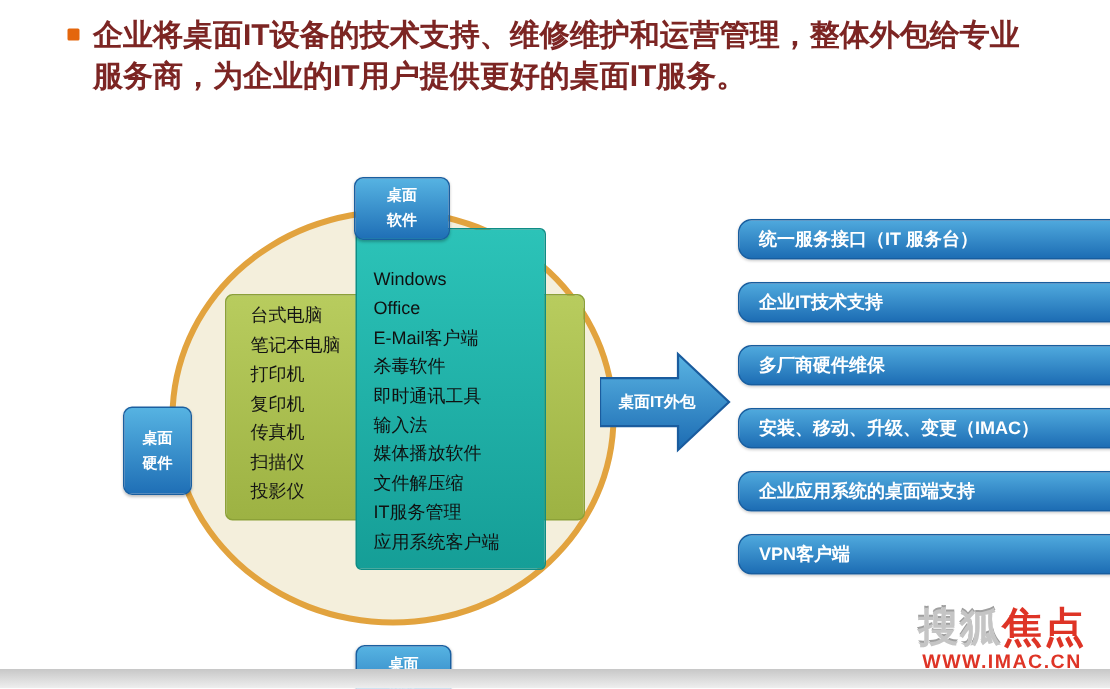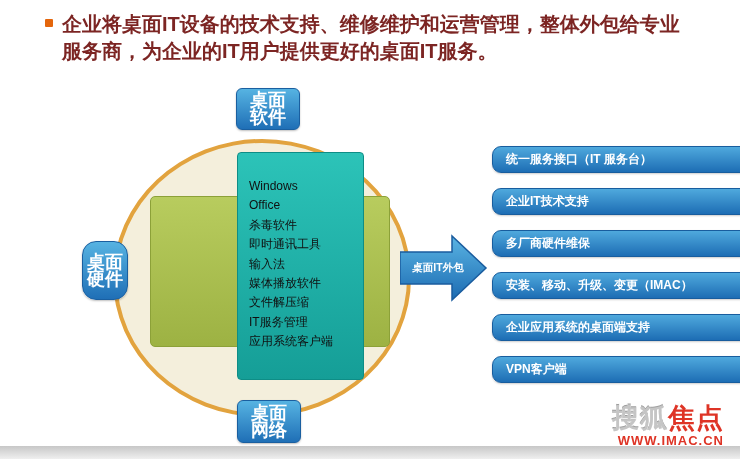--- a/index.html
+++ b/index.html
@@ -19,43 +19,43 @@
              background:linear-gradient(180deg,#B8CC5E,#9DB243);border:1px solid #8CA138;}
   .hw-list{position:absolute;left:167px;top:201px;font-size:12px;line-height:19.5px;color:#141414;}
 
   
   .teal-box{position:absolute;left:237px;top:152px;width:125px;height:226px;border-radius:4px;
             background:linear-gradient(180deg,#2CC3B8,#159E97);border:1px solid #0E8D86;}
   .sw-list{position:absolute;left:249px;top:177px;font-size:12px;line-height:19.4px;color:#101010;}
 
   
   .blue-tag{position:absolute;background:linear-gradient(180deg,#56B3E2,#1F6FB6);border:1px solid #1A5FA0;
-            border-radius:6px;color:#fff;font-weight:bold;font-size:18px;display:flex;align-items:center;
-            justify-content:center;text-align:center;line-height:17px;box-shadow:0 1px 2px rgba(0,0,0,.25);}
+            border-radius:6px;color:#fff;font-weight:bold;font-size:10px;display:flex;align-items:center;
+            justify-content:center;text-align:center;line-height:17px;box-shadow:0 1px 2px rgba(0,0,0,.25);margin-top:30px;}
   .tag-top{left:236px;top:88px;width:62px;height:40px;}
   .tag-bottom{left:237px;top:400px;width:62px;height:41px;}
-  .tag-left{left:82px;top:241px;width:44px;height:57px;border-radius:14px;}
+  .tag-left{left:82px;top:241px;width:44px;height:57px;}
   .tag-text{display:block;width:2.1em;}
 
   
   .arrow-wrap{position:absolute;left:400px;top:233px;width:88px;height:70px;}
   .arrow-label{position:absolute;left:400px;top:261px;width:76px;text-align:center;
                font-size:10.5px;font-weight:bold;color:#ffffff;}
 
   
   .service{position:absolute;left:492px;width:259px;height:27px;border-radius:9px;
            background:linear-gradient(180deg,#4FA9DD,#1D6DB4);border:1px solid #185D9E;
            color:#fff;font-weight:bold;font-size:12px;display:flex;align-items:center;
            padding-left:13px;box-sizing:border-box;box-shadow:0 1px 2px rgba(0,0,0,.2);}
   .s0{top:146px}.s1{top:188px}.s2{top:230px}.s3{top:272px}.s4{top:314px}.s5{top:356px}
 
   
   .bottom-bar{position:absolute;left:0;bottom:0;width:740px;height:13px;
               background:linear-gradient(180deg,#C7C7C7,#EFEFEF);}
-  .watermark{position:absolute;right:16px;bottom:11px;text-align:right;opacity:.95;}
+  .watermark{position:absolute;right:16px;bottom:11px;text-align:center;opacity:.95;}
   .wm-logo{font-size:27px;font-weight:bold;line-height:29px;letter-spacing:1px;}
   .wm-sohu{color:#C2C2C2;text-shadow:0 1px 0 #ffffff,0 -1px 0 #9a9a9a;}
   .wm-focus{color:#DD2A1B;}
   .wm-url{font-size:13px;font-weight:bold;color:#DD2A1B;letter-spacing:1px;}
 </style>
 </head>
 <body>
 
 <div class="slide">
 
@@ -63,24 +63,34 @@
   <div class="header">
     <div>企业将桌面IT设备的技术支持、维修维护和运营管理，整体外包给专业</div>
     <div>服务商，为企业的IT用户提供更好的桌面IT服务。</div>
   </div>
 
   <div class="circle"></div>
 
   <div class="green-box"></div>
   <div class="teal-box"></div>
 
+  <div class="hw-list">
+    <div>台式电脑</div>
+    <div>笔记本电脑</div>
+    <div>打印机</div>
+    <div>复印机</div>
+    <div>传真机</div>
+    <div>扫描仪</div>
+    <div>投影仪</div>
+  </div>
 
   <div class="sw-list">
     <div>Windows</div>
     <div>Office</div>
+    <div>E-Mail客户端</div>
     <div>杀毒软件</div>
     <div>即时通讯工具</div>
     <div>输入法</div>
     <div>媒体播放软件</div>
     <div>文件解压缩</div>
     <div>IT服务管理</div>
     <div>应用系统客户端</div>
   </div>
 
   <div class="blue-tag tag-top">

